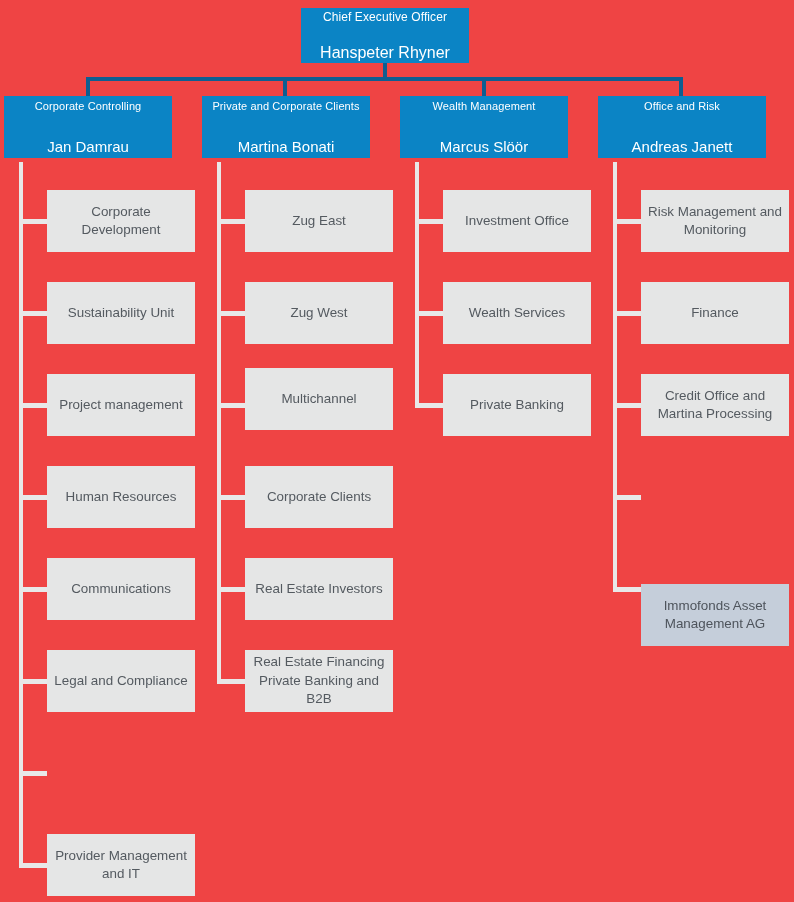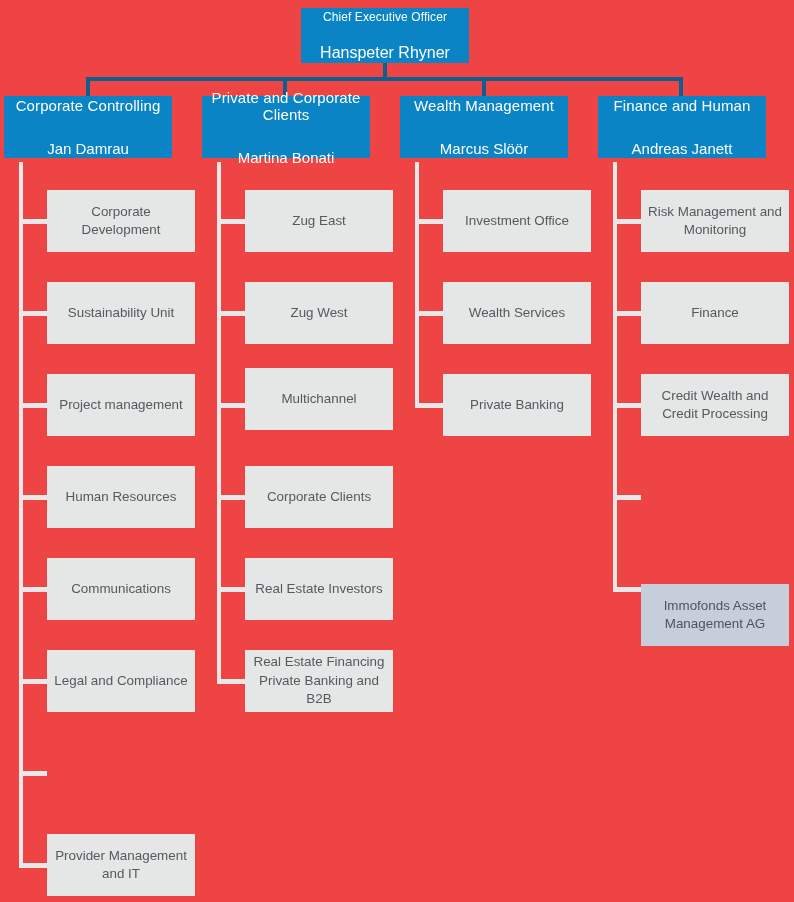--- a/index.html
+++ b/index.html
@@ -20,21 +20,21 @@
     position: absolute;
     background: #0b84c5;
     color: #ffffff;
     display: flex;
     flex-direction: column;
     align-items: center;
     justify-content: center;
     text-align: center;
     box-sizing: border-box;
   }
-  .bluebox .role { font-size: 15px; letter-spacing: 0.1px; }
+  .bluebox .role { font-size: 11px; letter-spacing: 0.1px; }
   .bluebox .name { font-size: 15px; margin-top: 26px; }
   .ceo { left: 301px; top: 8px; width: 168px; height: 55px; }
   .ceo .role { font-size: 12px; }
   .ceo .name { font-size: 16px; margin-top: 20px; }
   .head { top: 96px; width: 168px; height: 62px; }
 
   .unit {
     position: absolute;
     width: 148px;
     height: 62px;
@@ -113,27 +113,27 @@
   </div>
   <div class="c-gray" style="left:415px;top:162px;width:4px;height:246px"></div>
   <div class="c-gray" style="left:415px;top:219px;width:28px;height:5px"></div>
   <div class="c-gray" style="left:415px;top:311px;width:28px;height:5px"></div>
   <div class="c-gray" style="left:415px;top:403px;width:28px;height:5px"></div>
   <div class="unit" style="left:443px;top:190px">Investment Office</div>
   <div class="unit" style="left:443px;top:282px">Wealth Services</div>
   <div class="unit" style="left:443px;top:374px">Private Banking</div>
 
   <div class="bluebox head" style="left:598px">
-    <div class="role">Finance and Human</div>
+    <div class="role">Office and Risk</div>
     <div class="name">Andreas Janett</div>
   </div>
   <div class="c-gray" style="left:613px;top:162px;width:4px;height:430px"></div>
   <div class="c-gray" style="left:613px;top:219px;width:28px;height:5px"></div>
   <div class="c-gray" style="left:613px;top:311px;width:28px;height:5px"></div>
   <div class="c-gray" style="left:613px;top:403px;width:28px;height:5px"></div>
   <div class="c-gray" style="left:613px;top:495px;width:28px;height:5px"></div>
   <div class="c-gray" style="left:613px;top:587px;width:28px;height:5px"></div>
   <div class="unit" style="left:641px;top:190px">Risk Management and Monitoring</div>
   <div class="unit" style="left:641px;top:282px">Finance</div>
-  <div class="unit" style="left:641px;top:374px">Credit Wealth and Credit Processing</div>
+  <div class="unit" style="left:641px;top:374px">Credit Office and Martina Processing</div>
   <div class="unit highlight" style="left:641px;top:584px">Immofonds Asset Management AG</div>
 
 </div>
 
 </body></html>

